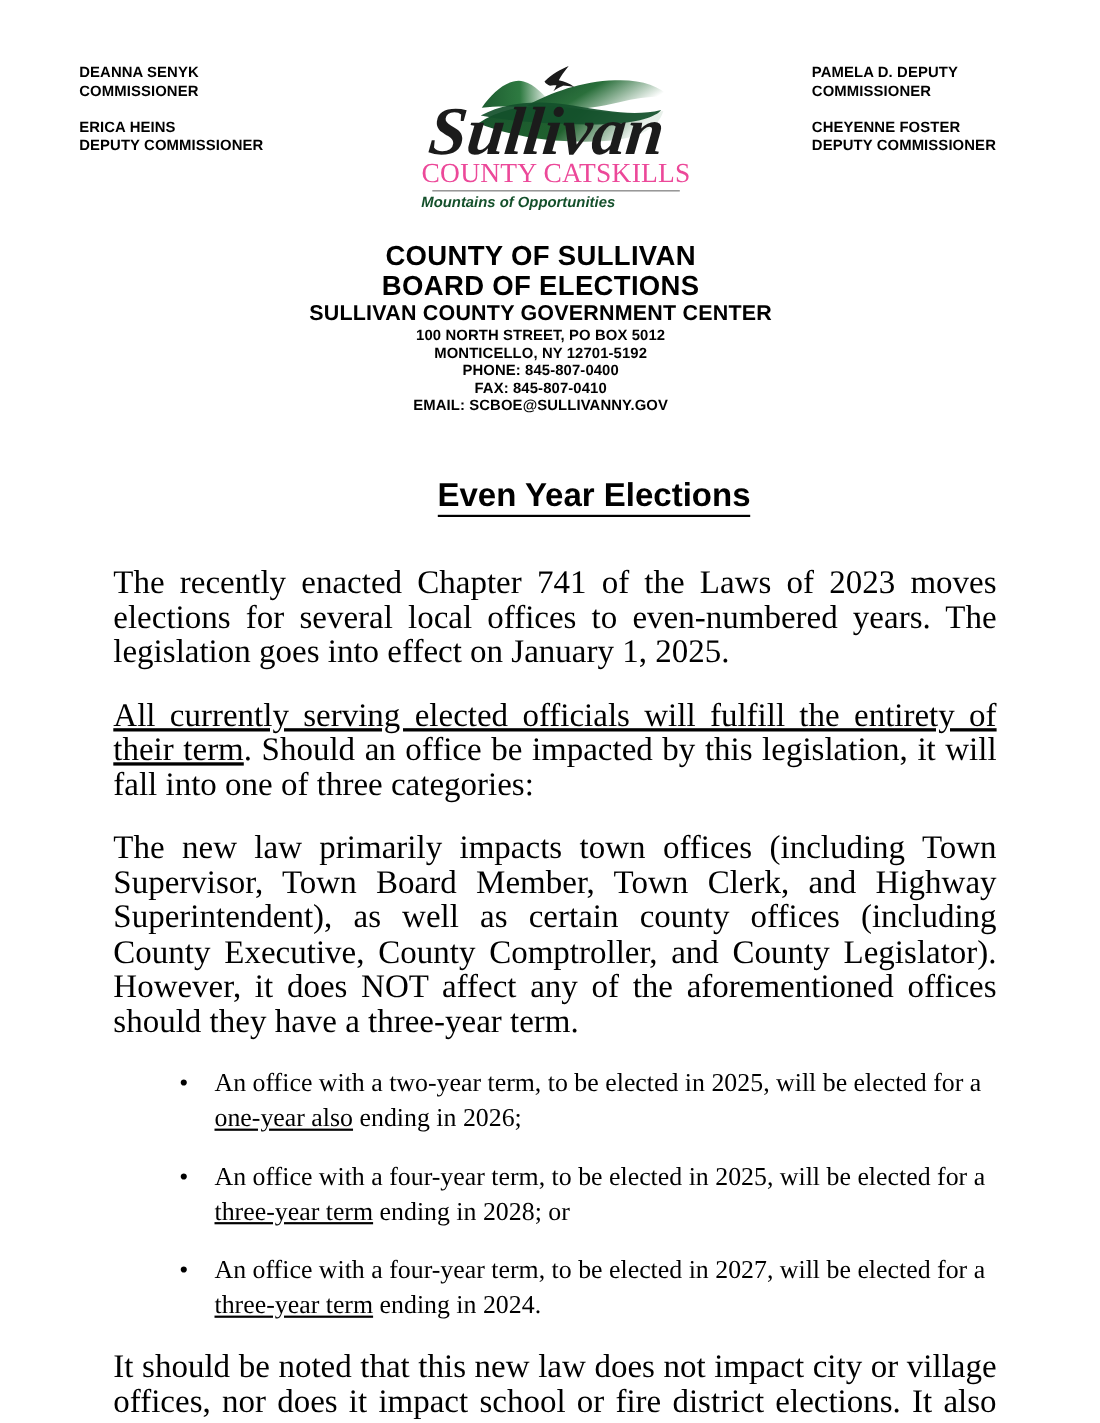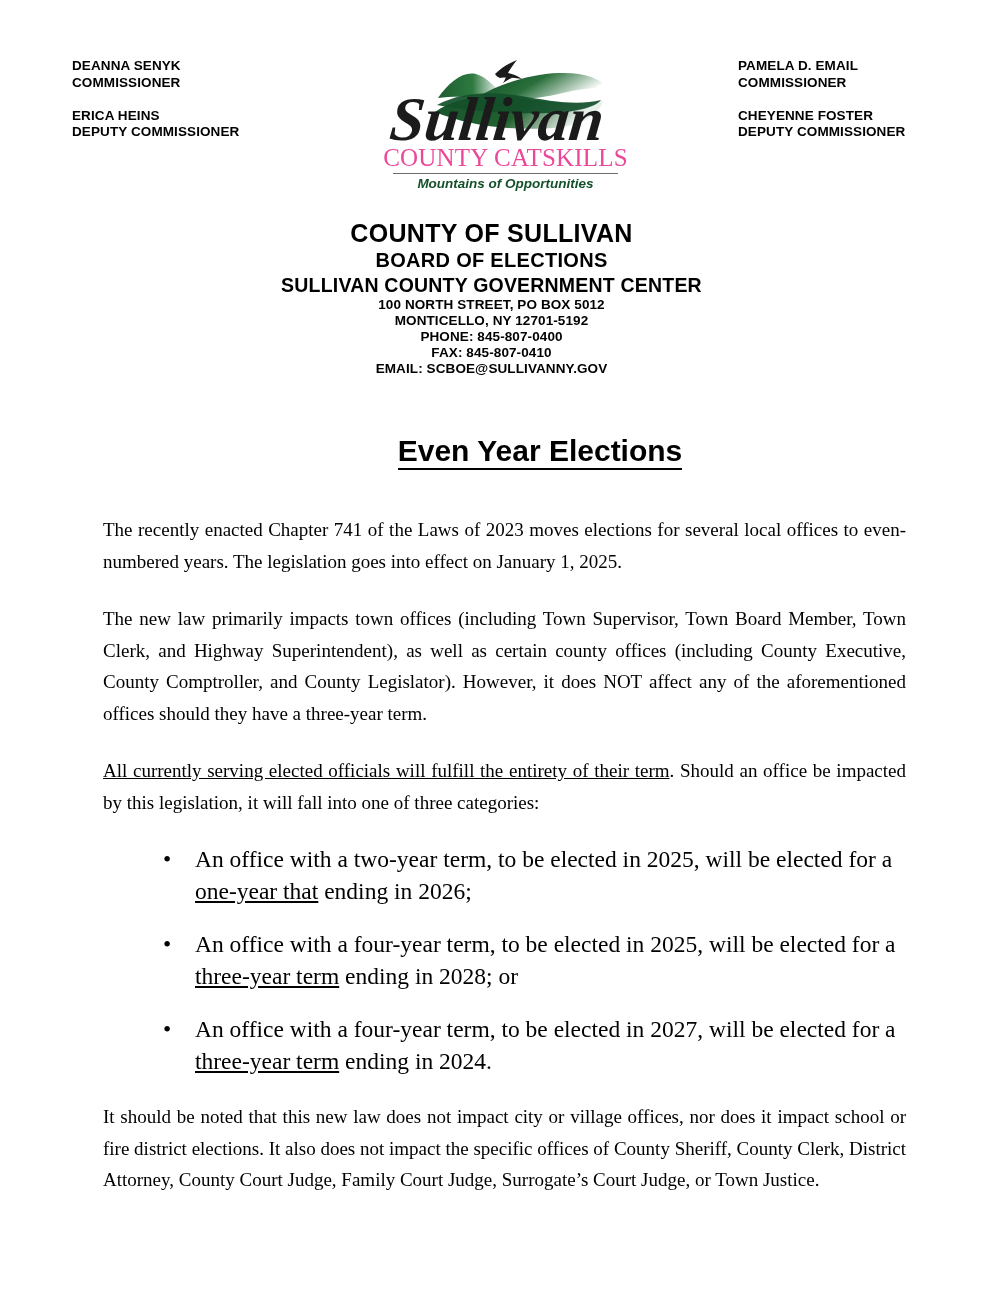--- a/index.html
+++ b/index.html
@@ -69,42 +69,41 @@
     top: 117px;
     width: 225px;
     height: 1px;
     background: #6d6d6d;
   }
   .logo-tagline {
     position: absolute;
     left: 0;
     top: 119px;
     width: 245px;
-    text-align: center;
     font-family: "Liberation Sans", "DejaVu Sans", sans-serif;
     font-style: italic;
     font-weight: bold;
     font-size: 13.5px;
     color: #14502b;
     line-height: 18px;
   }
 
   
   .address-block {
     position: absolute;
     left: 0;
     top: 220px;
     width: 983px;
     text-align: center;
     font-family: "Liberation Sans", "DejaVu Sans", sans-serif;
     font-weight: bold;
     color: #000;
   }
   .address-block .l1 { font-size: 25px; line-height: 27px; letter-spacing: 0.3px; }
-  .address-block .l2 { font-size: 20px; line-height: 27px; letter-spacing: 0.3px; }
+  .address-block .l2 { font-size: 25px; line-height: 27px; letter-spacing: 0.3px; }
   .address-block .l3 { font-size: 19.5px; line-height: 23px; letter-spacing: 0.2px; }
   .address-block .sm { font-size: 13.5px; line-height: 16px; letter-spacing: 0.1px; }
 
   
   .doc-title {
     position: absolute;
     left: 0;
     top: 434px;
     width: 1000px;
     text-align: center;
@@ -121,21 +120,21 @@
 
   
   .body-area {
     position: absolute;
     left: 103px;
     top: 514px;
     width: 803px;
   }
   p.para {
     margin: 0 0 26px 0;
-    font-size: 19px;
+    font-size: 30px;
     line-height: 31.5px;
     text-align: justify;
     text-justify: inter-word;
   }
   p.para.last { margin-bottom: 0; }
   .u { text-decoration: underline; }
 
   ul.cat-list {
     list-style: none;
     margin: 0 0 24px 0;
@@ -165,21 +164,21 @@
 
   <div class="officer-block left">
     <div>DEANNA SENYK</div>
     <div>COMMISSIONER</div>
     <div class="spacer"></div>
     <div>ERICA HEINS</div>
     <div>DEPUTY COMMISSIONER</div>
   </div>
 
   <div class="officer-block right">
-    <div>PAMELA D. EMAIL</div>
+    <div>PAMELA D. DEPUTY</div>
     <div>COMMISSIONER</div>
     <div class="spacer"></div>
     <div>CHEYENNE FOSTER</div>
     <div>DEPUTY COMMISSIONER</div>
   </div>
 
   <div class="logo">
     <svg class="logo-art" viewBox="0 0 245 92">
       <defs>
         <linearGradient id="gRidge1" x1="0" y1="0" x2="1" y2="0">
@@ -233,27 +232,27 @@
 </div>
 
 <div class="doc-title">
   <span>Even Year Elections</span>
 </div>
 
 <div class="body-area">
 
   <p class="para">The recently enacted Chapter 741 of the Laws of 2023 moves elections for several local offices to even-numbered years. The legislation goes into effect on January 1, 2025.</p>
 
+  <p class="para"><span class="u">All currently serving elected officials will fulfill the entirety of their term</span><span>. Should an office be impacted by this legislation, it will fall into one of three categories:</span></p>
+
   <p class="para">The new law primarily impacts town offices (including Town Supervisor, Town Board Member, Town Clerk, and Highway Superintendent), as well as certain county offices (including County Executive, County Comptroller, and County Legislator). However, it does NOT affect any of the aforementioned offices should they have a three-year term.</p>
-
-  <p class="para"><span class="u">All currently serving elected officials will fulfill the entirety of their term</span><span>. Should an office be impacted by this legislation, it will fall into one of three categories:</span></p>
 
   <ul class="cat-list">
     <li>
-      <span class="bullet">•</span><span>An office with a two-year term, to be elected in 2025, will be elected for a </span><span class="u">one-year that</span><span> ending in 2026;</span>
+      <span class="bullet">•</span><span>An office with a two-year term, to be elected in 2025, will be elected for a </span><span class="u">one-year also</span><span> ending in 2026;</span>
     </li>
     <li>
       <span class="bullet">•</span><span>An office with a four-year term, to be elected in 2025, will be elected for a </span><span class="u">three-year term</span><span> ending in 2028; or</span>
     </li>
     <li>
       <span class="bullet">•</span><span>An office with a four-year term, to be elected in 2027, will be elected for a </span><span class="u">three-year term</span><span> ending in 2024.</span>
     </li>
   </ul>
 
   <p class="para last">It should be noted that this new law does not impact city or village offices, nor does it impact school or fire district elections. It also does not impact the specific offices of County Sheriff, County Clerk, District Attorney, County Court Judge, Family Court Judge, Surrogate’s Court Judge, or Town Justice.</p>

